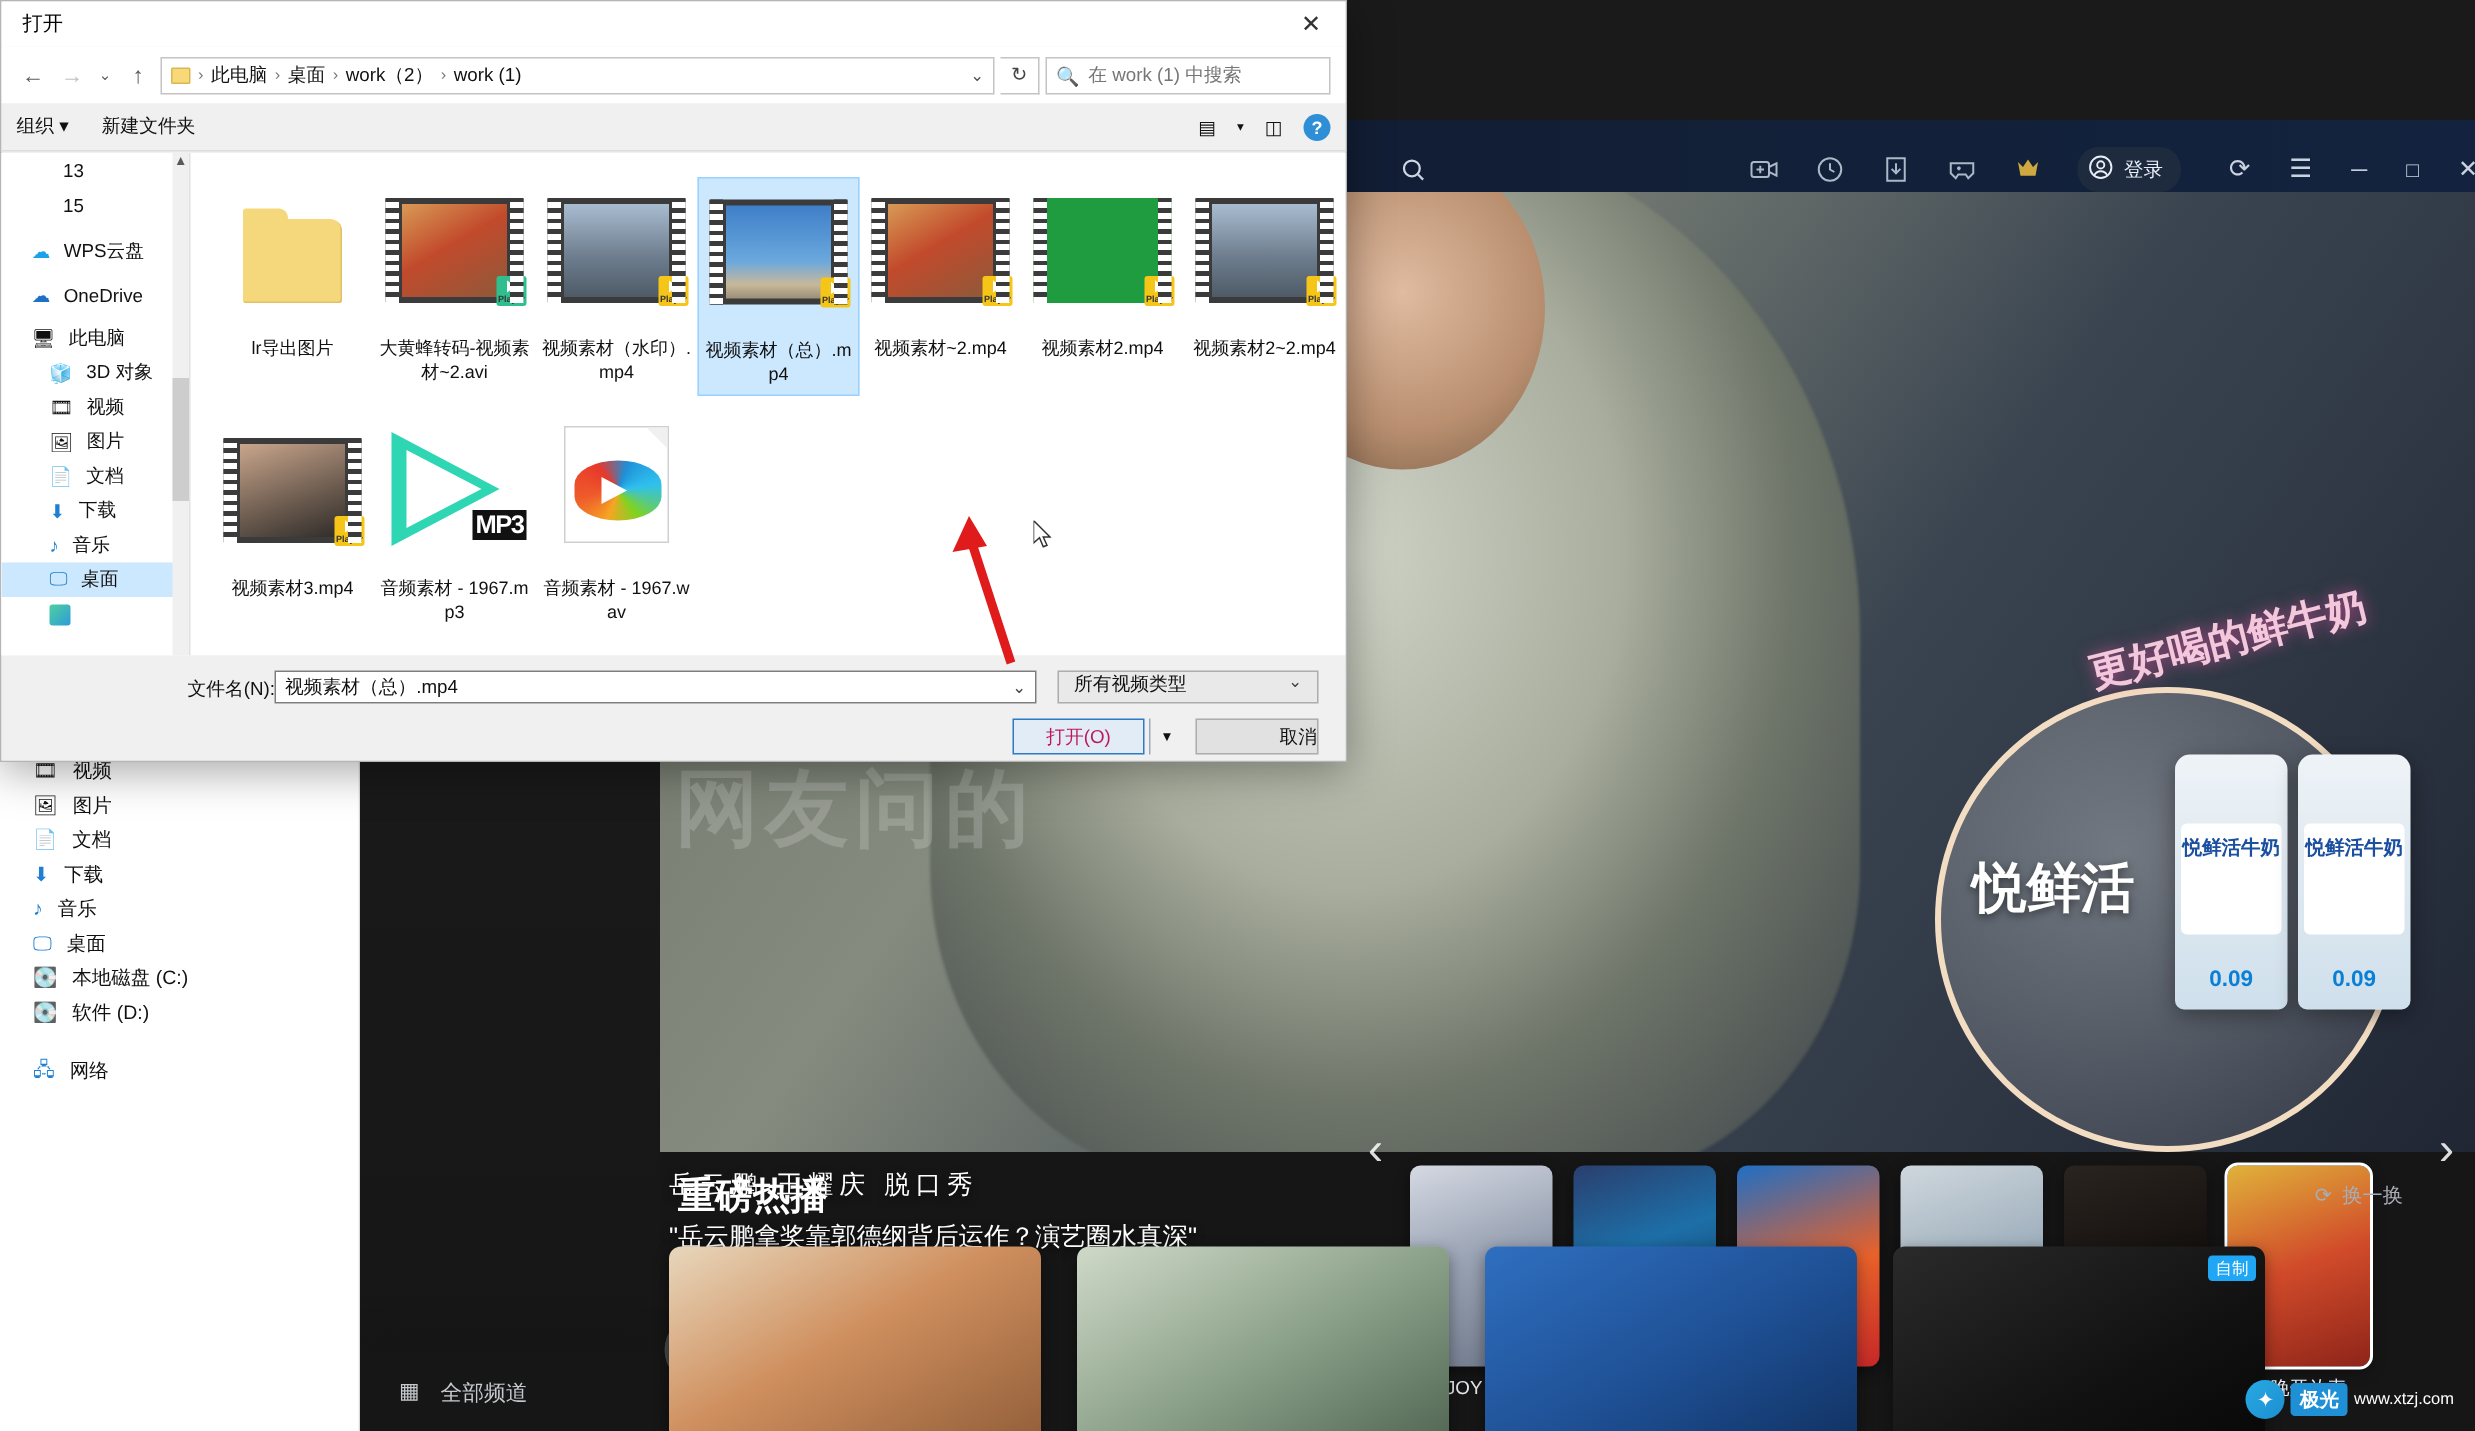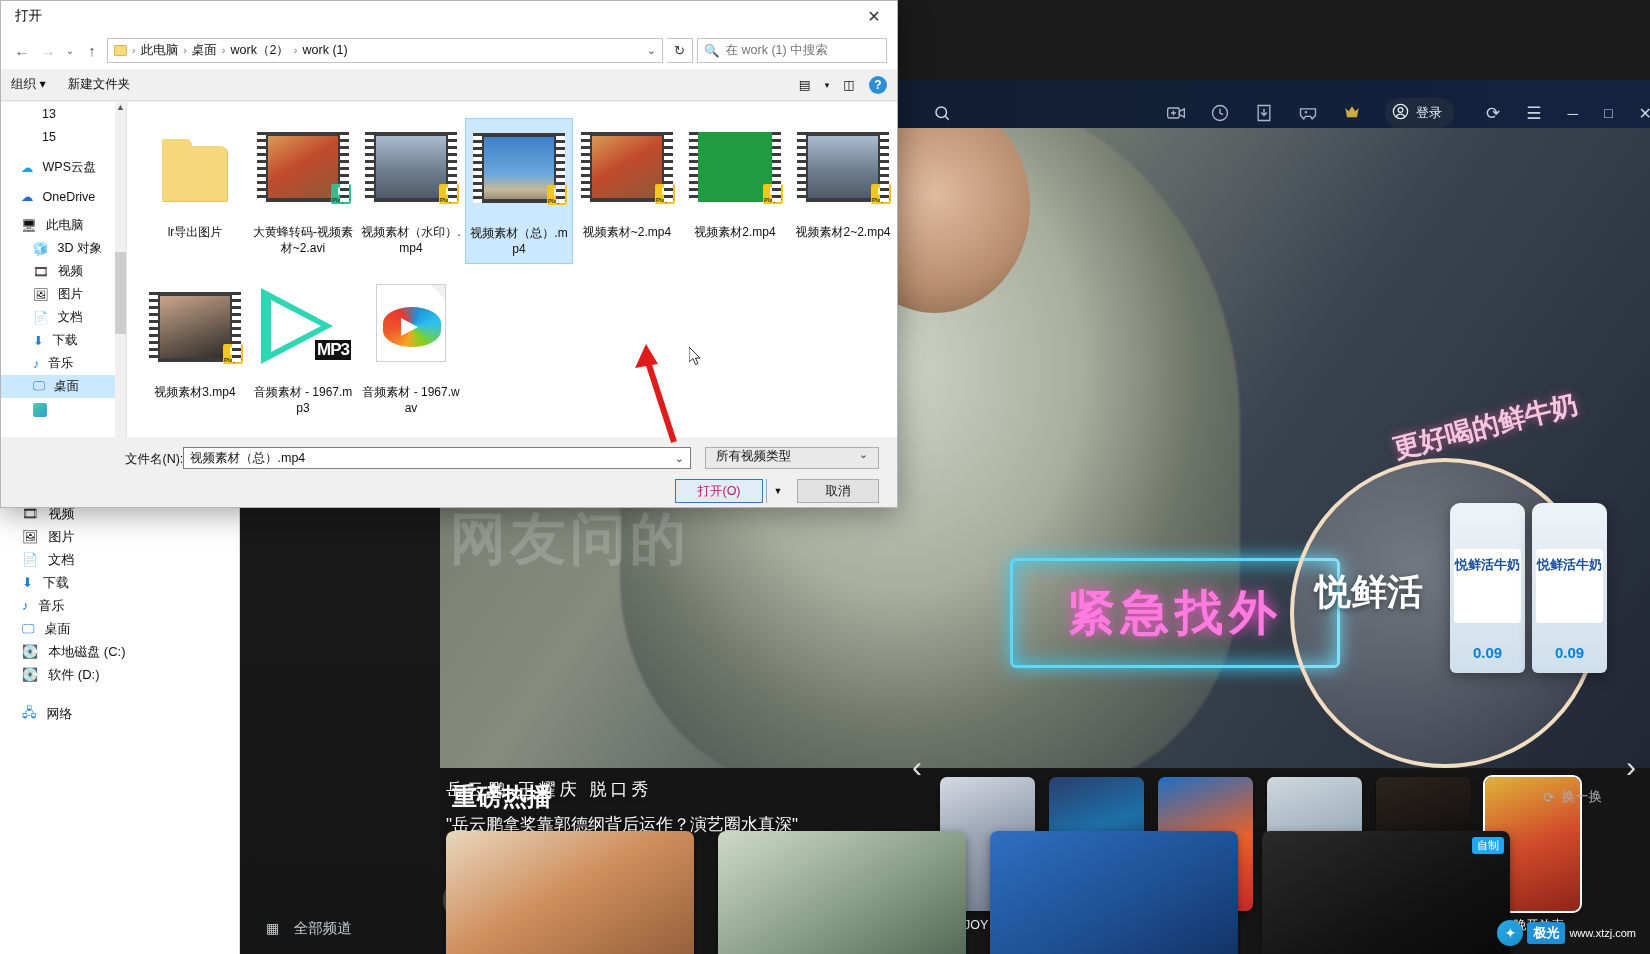--- a/index.html
+++ b/index.html
@@ -214,21 +214,21 @@
     display:flex; align-items:flex-start; padding:0 10px; }
   .ftype .cv { margin-left:auto; color:#444; font-size:11px; }
   .btn-open { position:absolute; left:674px; top:42px; width:88px; height:24px;
     border:1px solid #2d7bc4; background:#e1ecf7; display:flex; align-items:center;
     justify-content:center; font-size:12.5px; color:#be185d; }
   .btn-open-ar { position:absolute; left:765px; top:42px; width:23px; height:24px;
     border-left:1px solid #9ab; display:flex; align-items:center; justify-content:center;
     font-size:9px; color:#111; }
   .btn-cancel { position:absolute; left:796px; top:42px; width:82px; height:24px;
     border:1px solid #adadad; background:#e1e1e1; display:flex; align-items:center;
-    justify-content:center; font-size:12.5px; color:#111; }
+    justify-content:flex-end; font-size:12.5px; color:#111; }
 </style>
 </head>
 <body>
 
 <div class="explorer-back">
   <div class="eb-top"></div>
   <div class="eb-nav">
     <div class="eb-item">
       <span>🎞</span>
       <span>视频</span>
@@ -372,21 +372,20 @@
     <div class="iq-allch">
       <span class="gl">▦</span>
       <span>全部频道</span>
     </div>
   </div>
 
   <div class="hero">
     <div class="hero-person"></div>
     <div class="hero-head"></div>
     <div class="watermark-big">网友问的</div>
-    <div class="neon">紧急找外</div>
     <div class="badge-round"></div>
     <div class="prod-text">悦鲜活</div>
     <div class="bottle" style="left:1010px; top:375px;">
       <div class="lbl">悦鲜活牛奶</div>
       <div class="pr">0.09</div>
     </div>
     <div class="bottle" style="left:1092px; top:375px;">
       <div class="lbl">悦鲜活牛奶</div>
       <div class="pr">0.09</div>
     </div>

